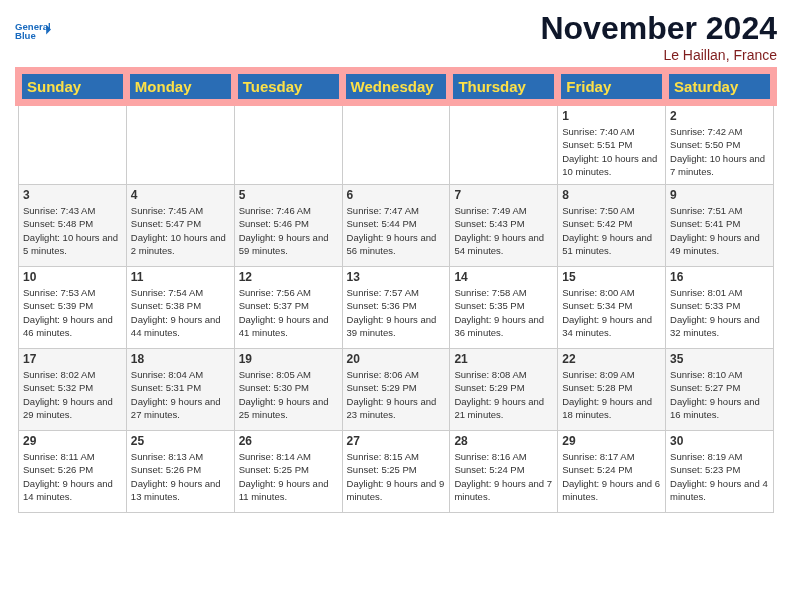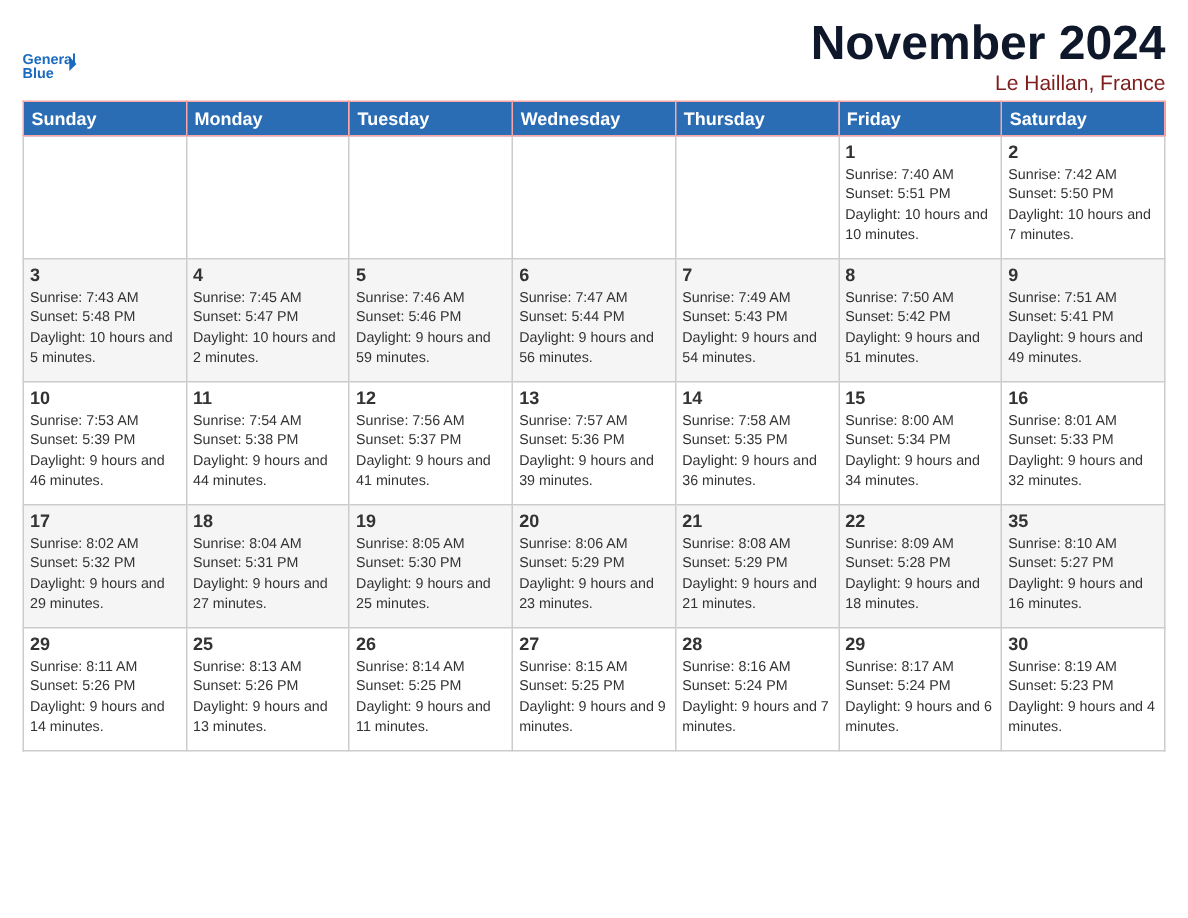--- a/index.html
+++ b/index.html
@@ -11,21 +11,21 @@
       overflow: hidden;
     }
     .page {
       width: 792px;
       height: 612px;
       padding: 10px 15px;
     }
     .header-row {
       display: flex;
       justify-content: space-between;
-      align-items: flex-end;
+      align-items: flex-start;
       margin-bottom: 4px;
     }
     .logo {
       display: flex;
       align-items: center;
       margin-top: 4px;
     }
     .title-block {
       text-align: right;
     }
@@ -38,26 +38,26 @@
       font-size: 14px;
       color: #7f1d1d;
     }
     .calendar {
       width: 100%;
       border-collapse: collapse;
       table-layout: fixed;
     }
     .calendar th {
       background: #2a6db5;
-      color: #ffffff;
-      font-size: 12px;
+      color: #fde047;
+      font-size: 15px;
       font-weight: bold;
       padding: 4px 5px;
       text-align: left;
-      border: 1px solid #fca5a5;
+      border: 7px solid #fca5a5;
     }
     .calendar td {
       border: 1px solid #ccc;
       vertical-align: top;
       padding: 3px 4px;
       font-size: 10px;
       color: #333;
       height: 82px;
       background: #fff;
     }

